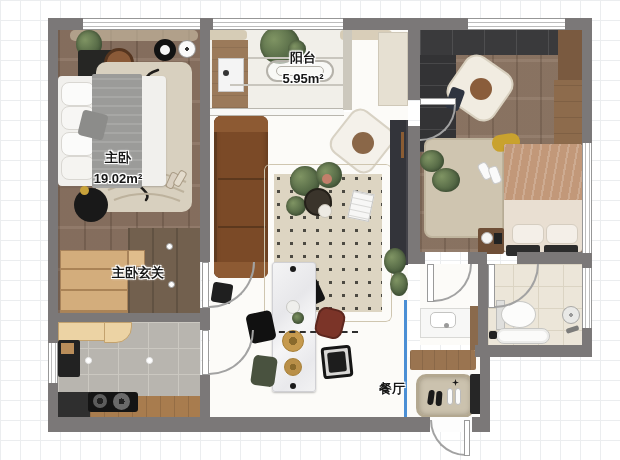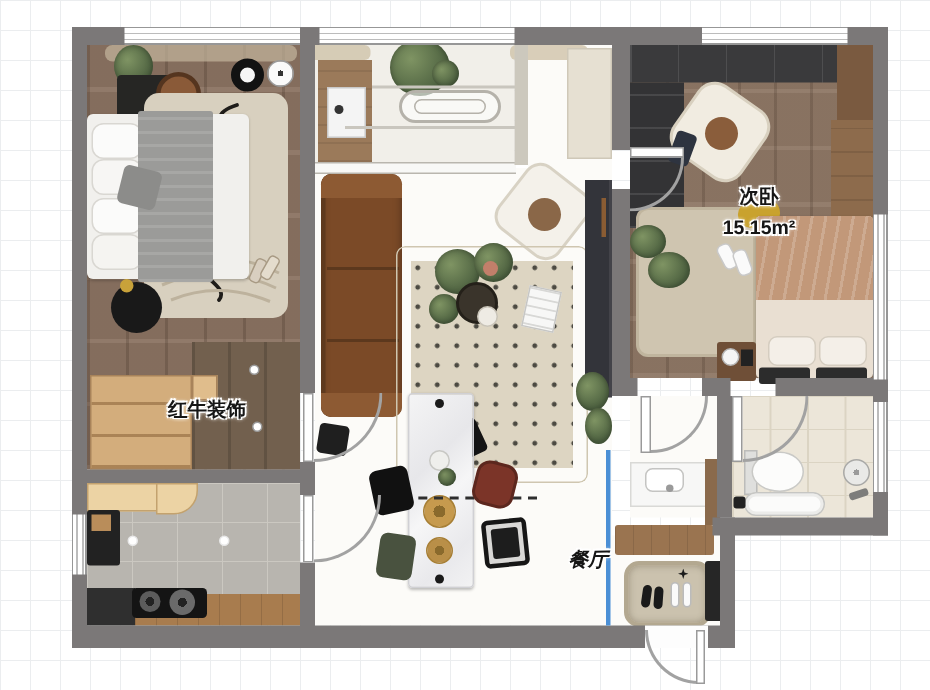--- a/index.html
+++ b/index.html
@@ -216,25 +216,29 @@
   <div class="leaf" style="left:427px;top:264px;width:7px;height:38px;"></div>
   <div class="arc" style="left:434px;top:264px;width:38px;height:38px;"></div>
 
   <div class="leaf" style="left:488px;top:264px;width:7px;height:44px;"></div>
   <div class="arc" style="left:495px;top:264px;width:44px;height:44px;"></div>
 
   <div class="f" style="left:430px;top:417px;width:42px;height:15px;background:#fdfdfd;"></div>
   <div class="arcL" style="left:430px;top:420px;width:36px;height:36px;"></div>
   <div class="leaf" style="left:464px;top:420px;width:6px;height:36px;"></div>
 
+  <div class="rl" style="left:118px;top:148px;">
+    <span>主卧</span>
+    <span>19.02m²</span>
+  </div>
   <div class="rl" style="left:138px;top:263px;">
-    <span>红牛装饰</span>
-  </div>
-  <div class="rl" style="left:392px;top:363px;font-style:italic;">
+    <span>主卧玄关</span>
+  </div>
+  <div class="rl" style="left:303px;top:48px;">
+    <span>阳台</span>
+    <span>5.95m²</span>
+  </div>
+  <div class="rl" style="left:392px;top:379px;">
     <span>餐厅</span>
   </div>
-  <div class="rl" style="left:506px;top:121px;">
-    <span>次卧</span>
-    <span>15.15m²</span>
-  </div>
 
 
 </div>
 
 </body></html>

